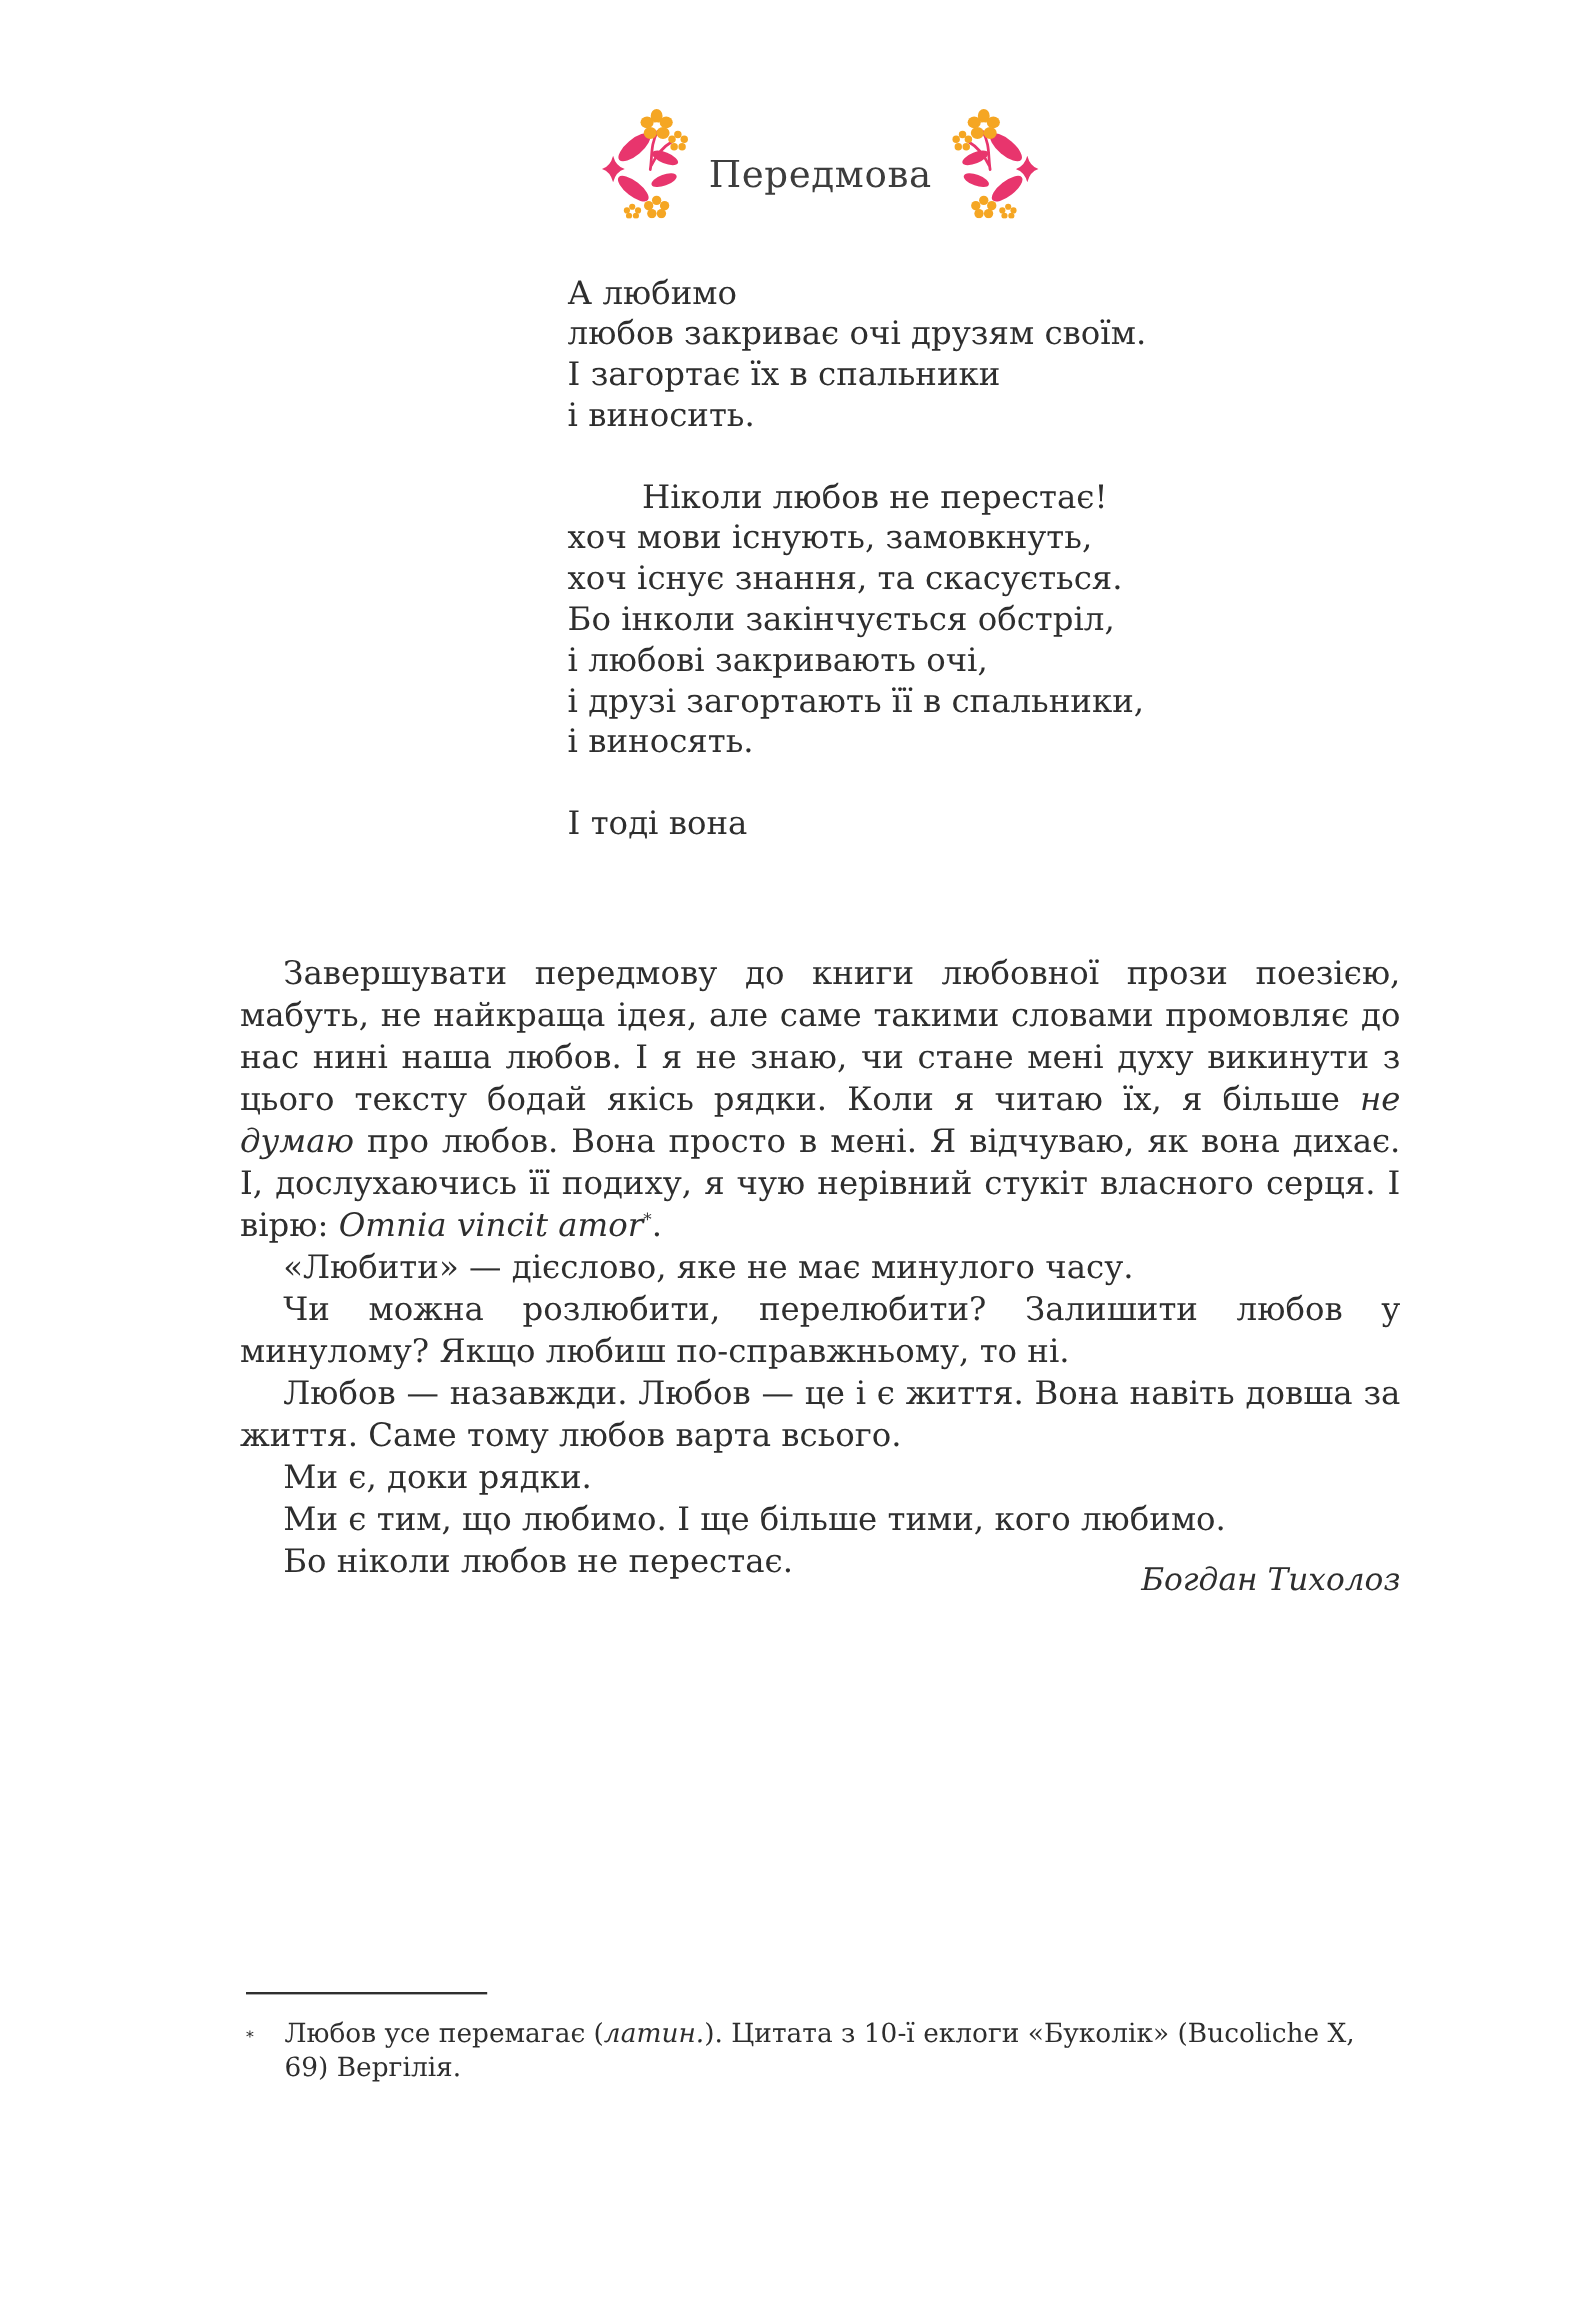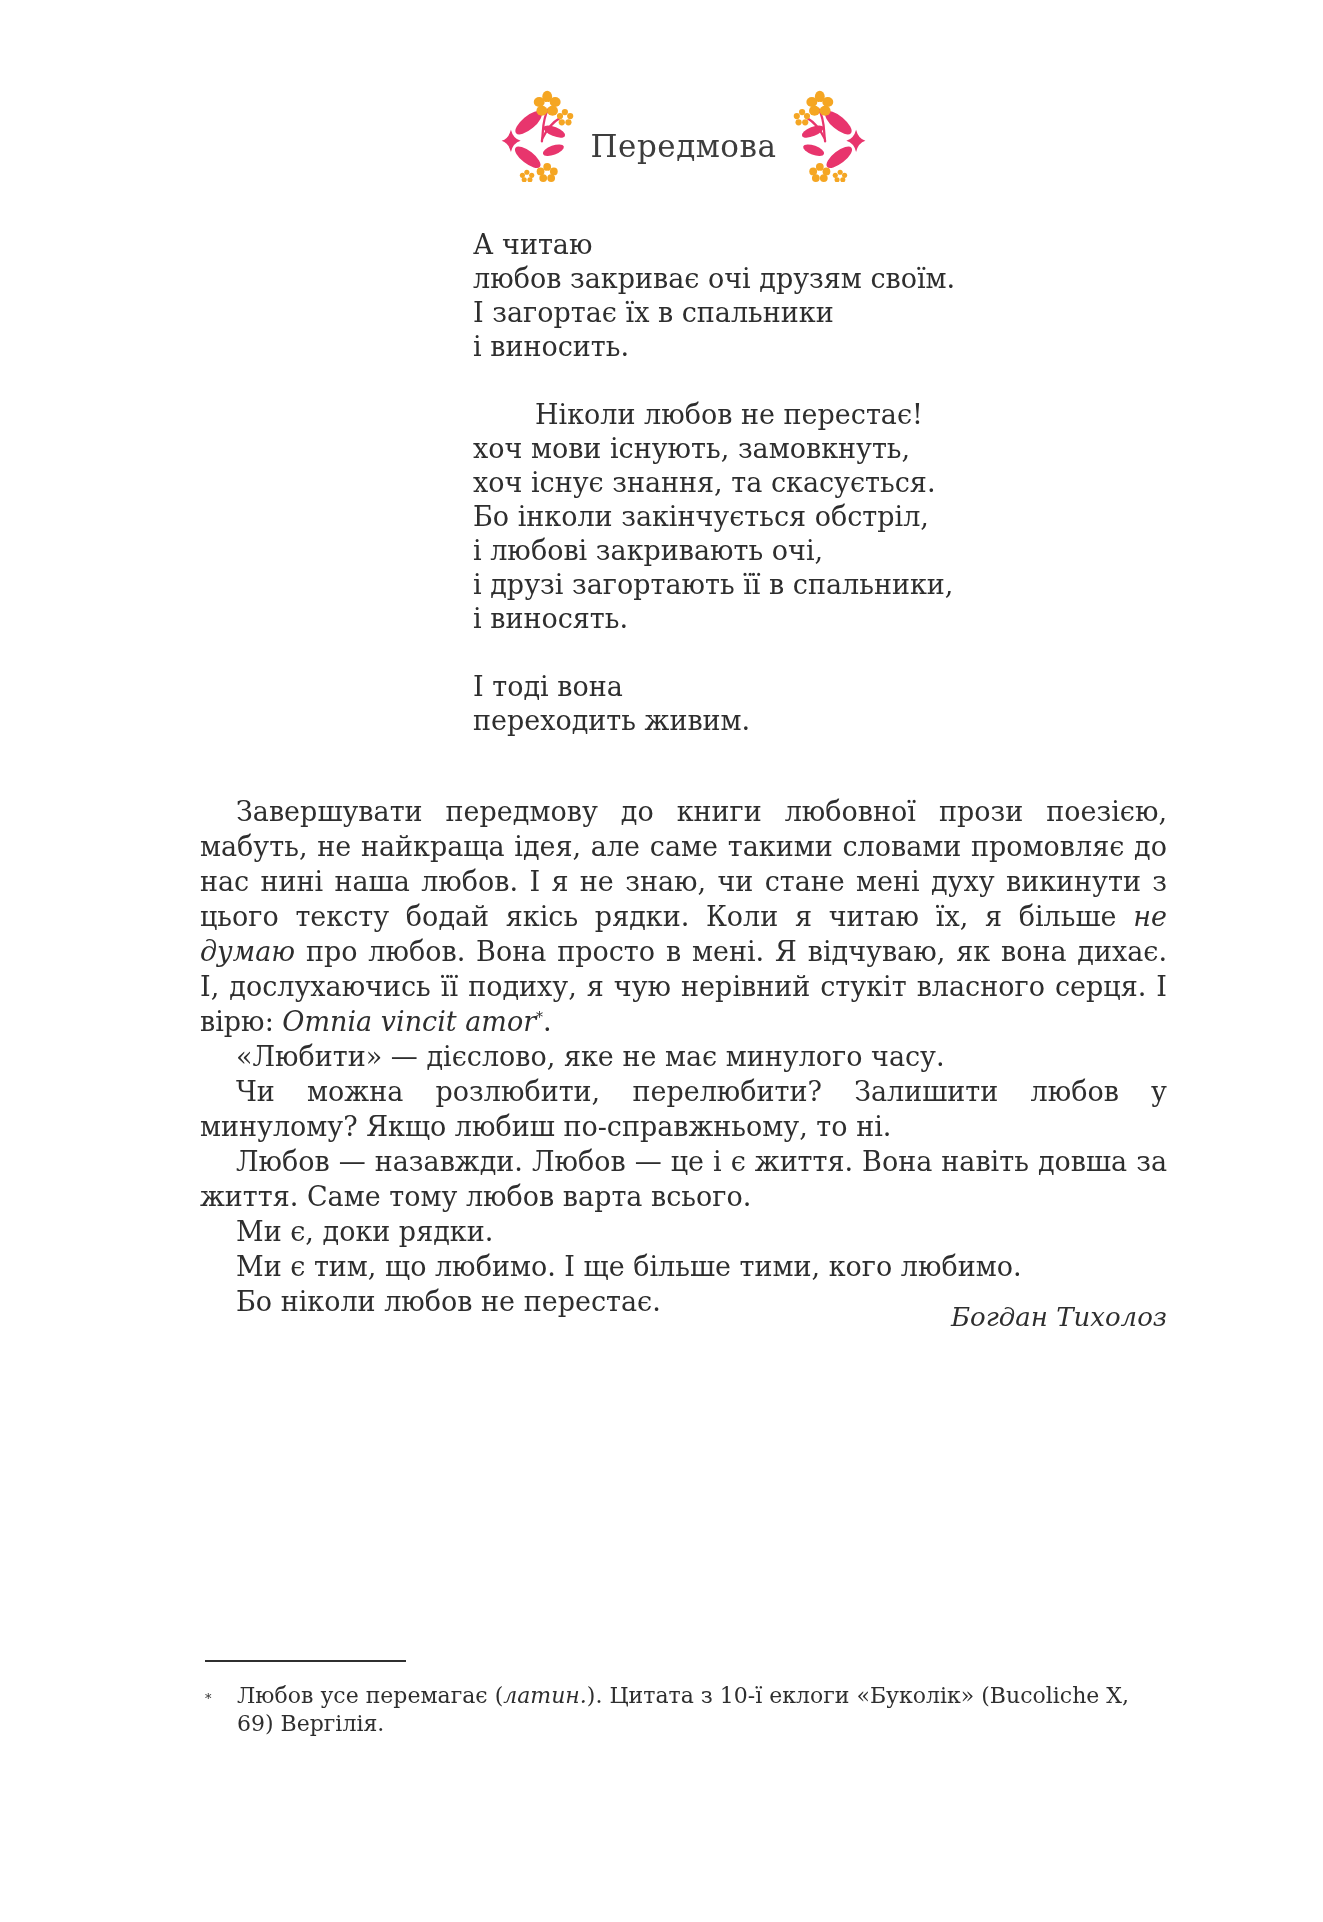--- a/index.html
+++ b/index.html
@@ -171,37 +171,36 @@
         <circle cx="34.5" cy="96.5" r="2.9"></circle>
         <circle cx="32.5" cy="101.5" r="2.9"></circle>
         <circle cx="26" cy="101.5" r="2.9"></circle>
         <circle cx="24" cy="96.5" r="2.9"></circle>
       </g>
     </svg>
   </div>
 
   <div class="poem">
     <div class="stanza">
-      <div class="poem-line">А читаю</div>
+      <div class="poem-line">А любимо</div>
       <div class="poem-line">любов закриває очі друзям своїм.</div>
       <div class="poem-line">І загортає їх в спальники</div>
       <div class="poem-line">і виносить.</div>
     </div>
     <div class="stanza">
       <div class="poem-line indented">Ніколи любов не перестає!</div>
       <div class="poem-line">хоч мови існують, замовкнуть,</div>
       <div class="poem-line">хоч існує знання, та скасується.</div>
       <div class="poem-line">Бо інколи закінчується обстріл,</div>
       <div class="poem-line">і любові закривають очі,</div>
       <div class="poem-line">і друзі загортають її в спальники,</div>
       <div class="poem-line">і виносять.</div>
     </div>
     <div class="stanza">
       <div class="poem-line">І тоді вона</div>
-      <div class="poem-line">переходить живим.</div>
     </div>
   </div>
 
   <div class="prose">
     <p class="para"><span>Завершувати передмову до книги любовної прози поезією, мабуть, не найкраща ідея, але саме такими словами промовляє до нас нині наша любов. І я не знаю, чи стане мені духу викинути з цього тексту бодай якісь рядки. Коли я читаю їх, я більше </span><em>не думаю</em><span> про любов. Вона просто в мені. Я відчуваю, як вона дихає. І, дослухаючись її подиху, я чую нерівний стукіт власного серця. І вірю: </span><em>Omnia vincit amor</em><sup class="fn-ref">*</sup><span>.</span></p>
     <p class="para">«Любити» — дієслово, яке не має минулого часу.</p>
     <p class="para">Чи можна розлюбити, перелюбити? Залишити любов у минулому? Якщо любиш по-справжньому, то ні.</p>
     <p class="para">Любов — назавжди. Любов — це і є життя. Вона навіть довша за життя. Саме тому любов варта всього.</p>
     <p class="para">Ми є, доки рядки.</p>
     <p class="para">Ми є тим, що любимо. І ще більше тими, кого любимо.</p>

